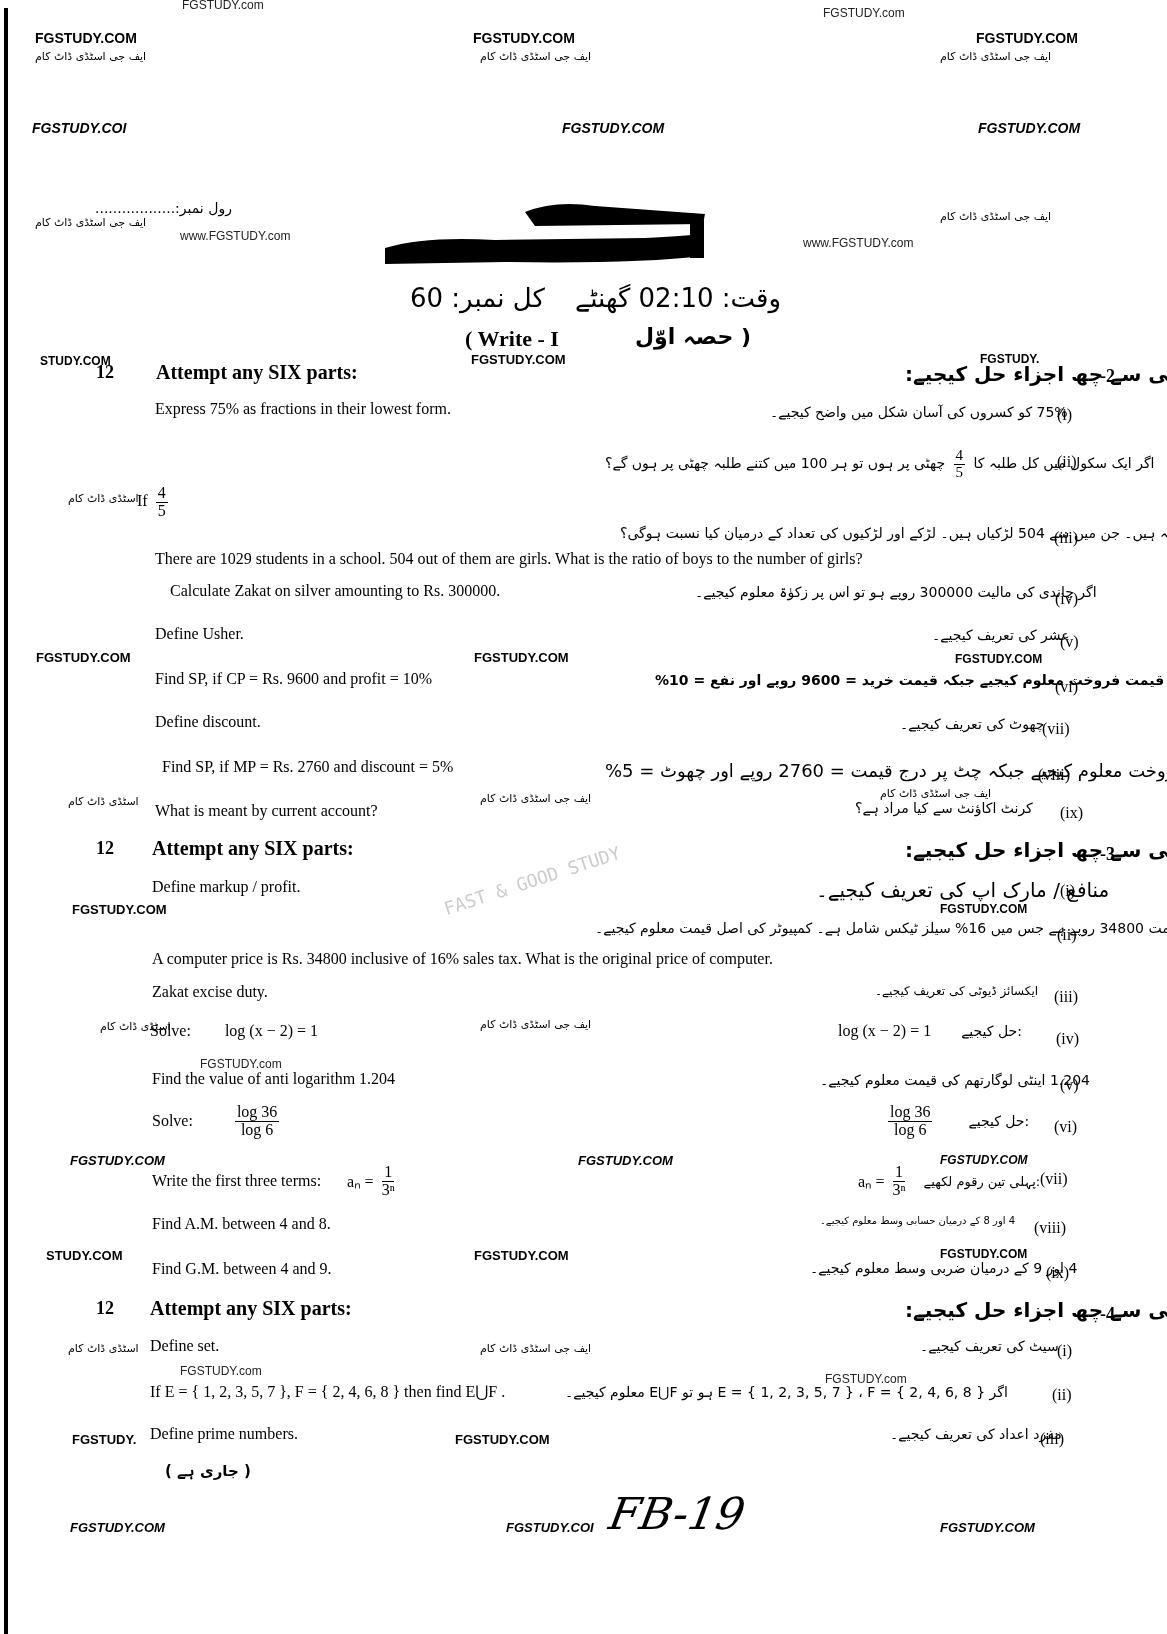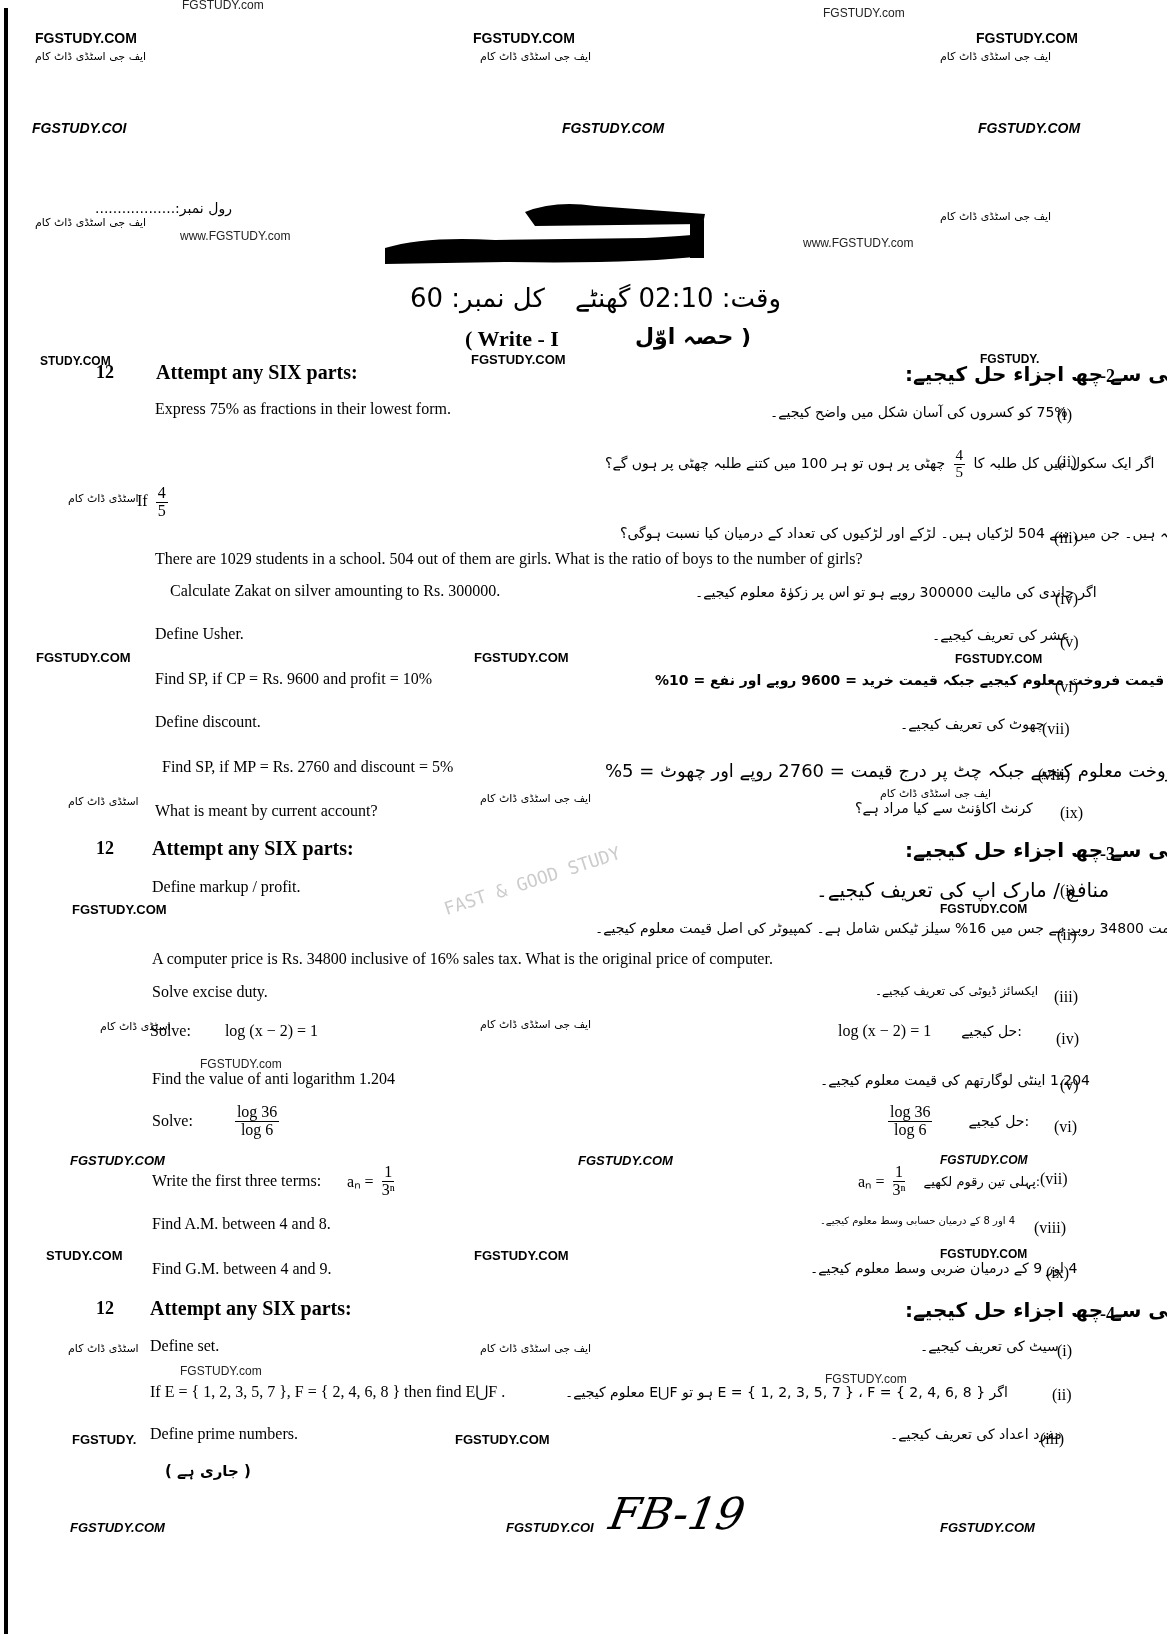--- a/index.html
+++ b/index.html
@@ -134,21 +134,21 @@
 <div class="abs en" style="left:152px;top:878px;">Define markup / profit.</div>
 <div class="abs urdu" style="left:816px;top:878px;font-size:20px;">منافع / مارک اپ کی تعریف کیجیے۔</div>
 <div class="abs num" style="left:1060px;top:882px;">(i)</div>
 <div class="abs wm-bold" style="left:72px;top:902px;font-size:13px;">FGSTUDY.COM</div>
 <div class="abs wm-bold" style="left:940px;top:902px;font-size:12px;">FGSTUDY.COM</div>
 
 <div class="abs urdu" style="left:595px;top:920px;font-size:14px;">ایک کمپیوٹر کی قیمت 34800 روپے ہے جس میں 16% سیلز ٹیکس شامل ہے۔ کمپیوٹر کی اصل قیمت معلوم کیجیے۔</div>
 <div class="abs num" style="left:1057px;top:926px;">(ii)</div>
 <div class="abs en" style="left:152px;top:950px;">A computer price is Rs. 34800 inclusive of 16% sales tax.  What is the original price of computer.</div>
 
-<div class="abs en" style="left:152px;top:983px;">Solve excise duty.</div>
+<div class="abs en" style="left:152px;top:983px;">Zakat excise duty.</div>
 <div class="abs urdu" style="left:875px;top:984px;font-size:12px;">ایکسائز ڈیوٹی کی تعریف کیجیے۔</div>
 <div class="abs num" style="left:1054px;top:988px;">(iii)</div>
 
 <div class="abs urdu-wm" style="left:100px;top:1020px;">اسٹڈی ڈاٹ کام</div>
 <div class="abs urdu-wm" style="left:480px;top:1018px;">ایف جی اسٹڈی ڈاٹ کام</div>
 <div class="abs en" style="left:150px;top:1022px;">
   <span>Solve:</span>
   <span style="margin-left:30px;">log (x − 2) = 1</span>
 </div>
 <div class="abs" style="left:838px;top:1022px;font-size:16px;">

